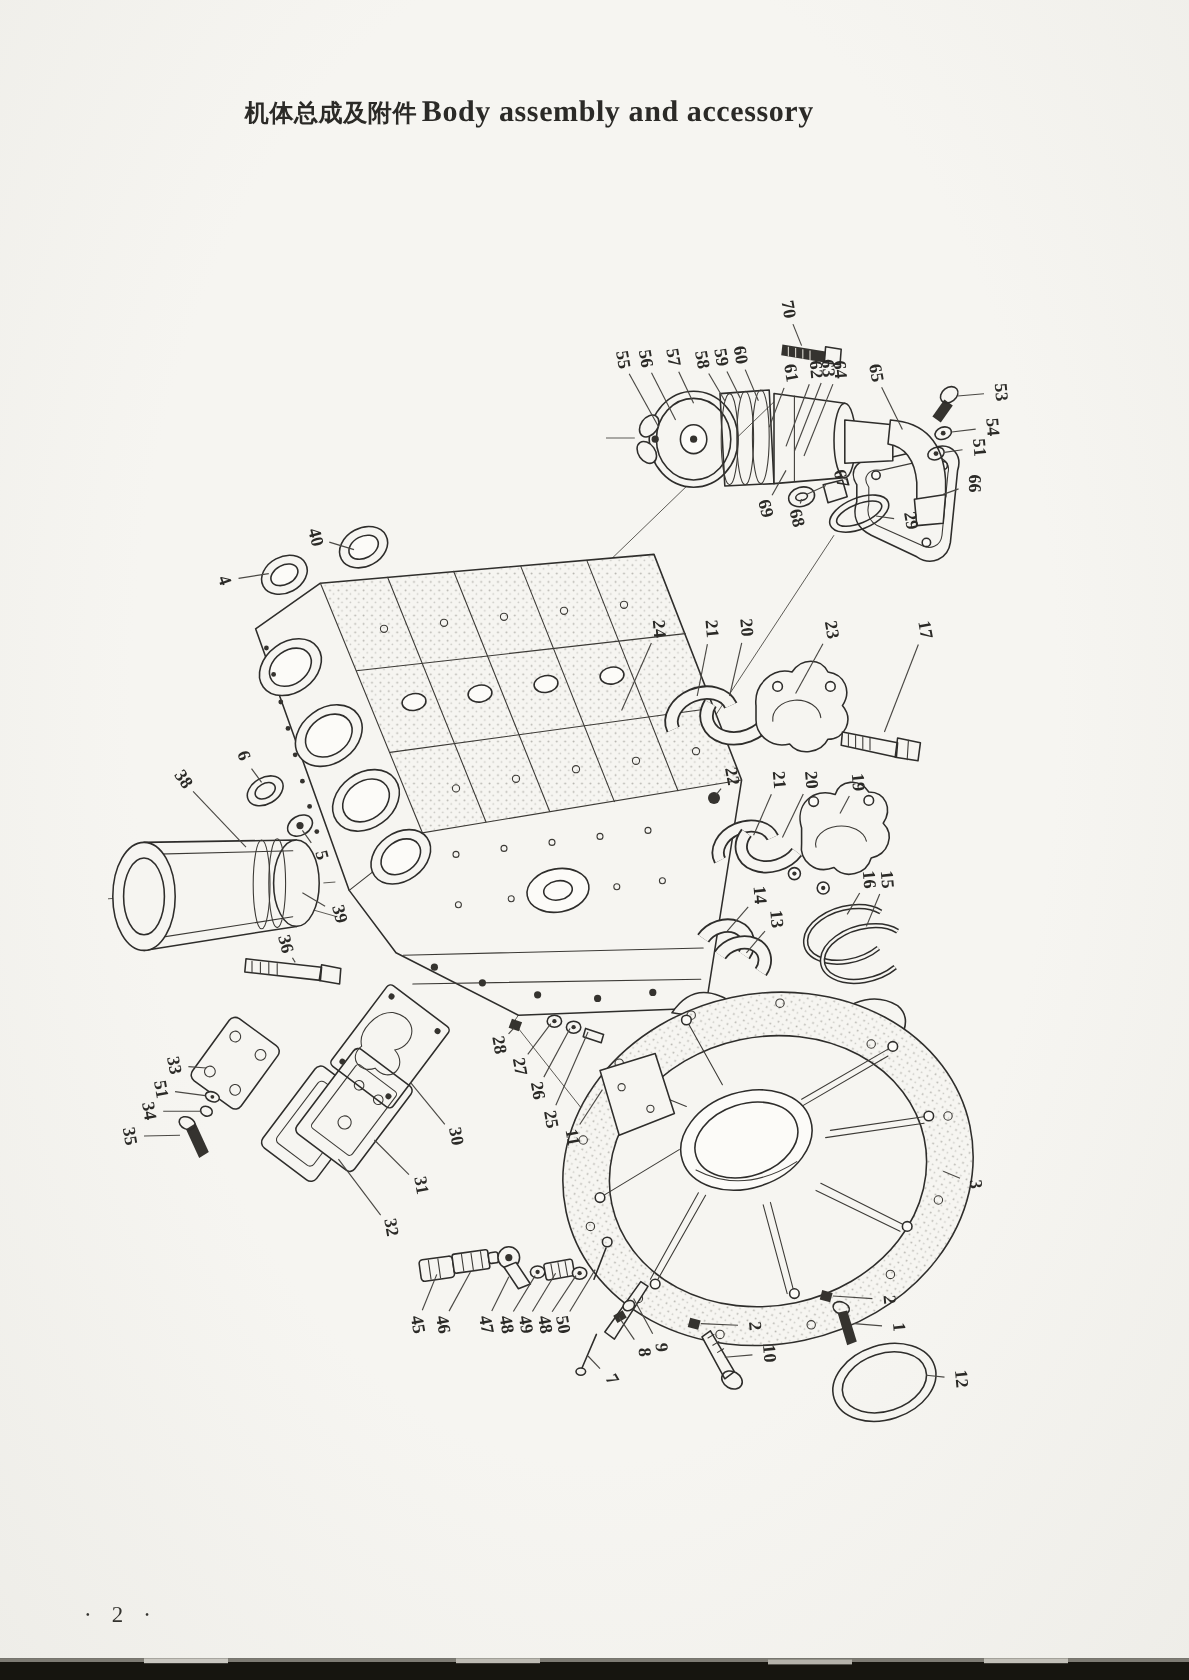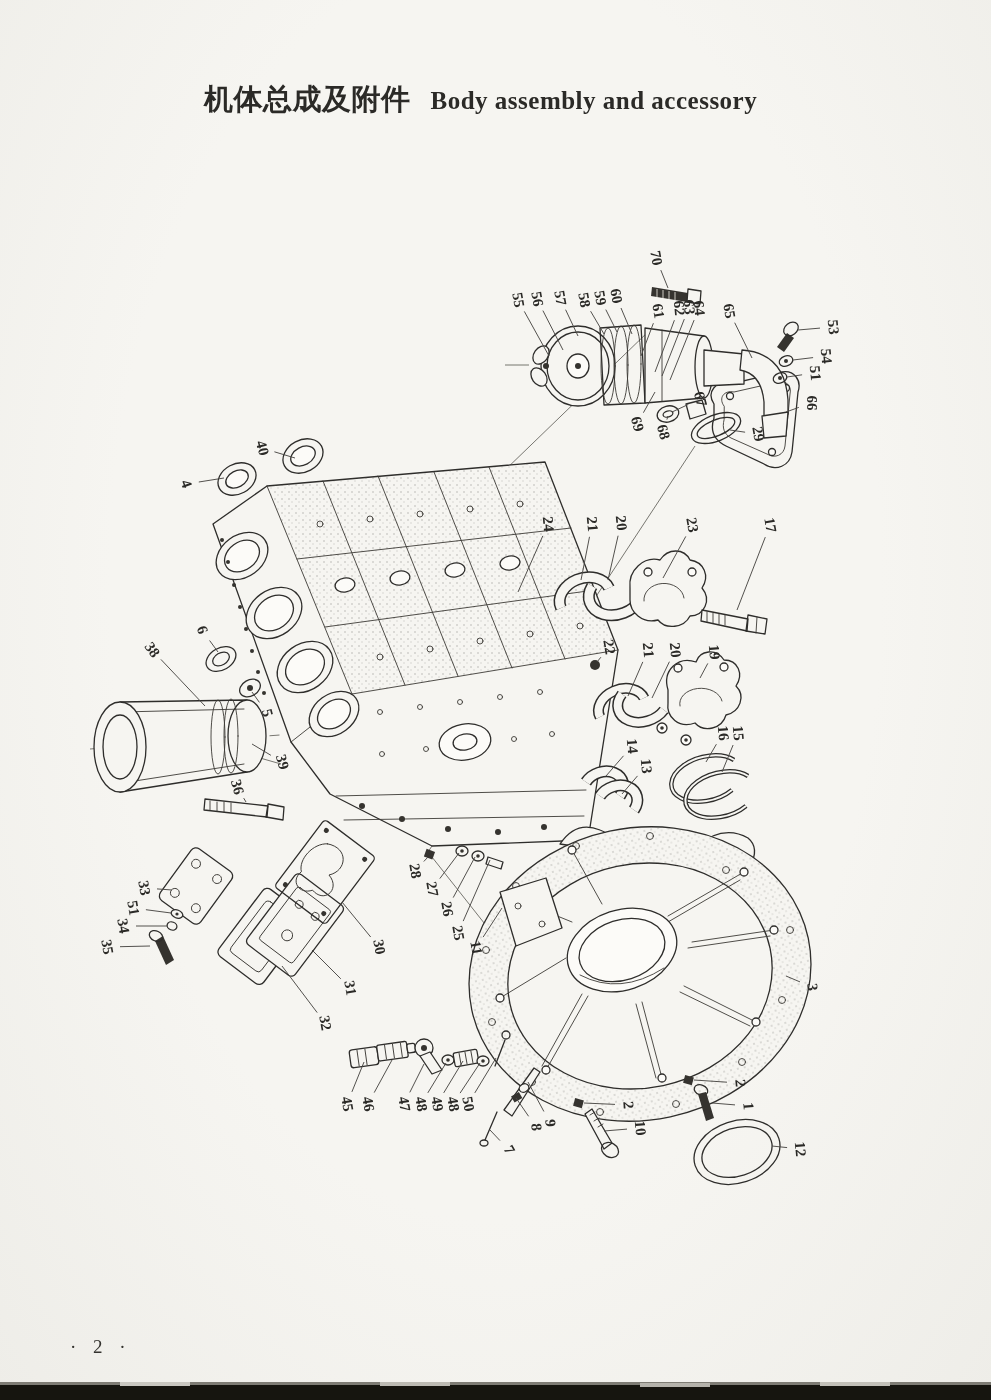--- a/index.html
+++ b/index.html
@@ -12,21 +12,21 @@
   }
   .page{
     position:absolute;inset:0;
     background:radial-gradient(ellipse at 50% 42%, #f6f5f1 55%, #eeede8 100%);
   }
   .title{
     position:absolute;left:204px;top:80px;
     color:#2b2a27;white-space:nowrap;
     letter-spacing:.5px;
   }
-  .title .zh{font-size:29px;font-weight:700;margin-right:20px;}
+  .title .zh{font-size:20px;font-weight:700;margin-right:4px;}
   .title .en{font-size:25px;font-weight:600;margin-top:37px;}
   svg.layer{position:absolute;left:0;top:0;width:991px;height:1400px;}
   
   .ln{fill:none;stroke:#2e2d2b;stroke-width:1.3;stroke-linecap:round;stroke-linejoin:round;}
   .hair{fill:none;stroke:#3c3a36;stroke-width:.9;stroke-linecap:round;}
   .thin{fill:none;stroke:#57554f;stroke-width:.8;}
   .fw{fill:#f6f5f1;}
   .fww{fill:#fcfbf8;}
   .fd{fill:#35332f;}
   .arcO{fill:none;stroke:#2e2d2b;}

